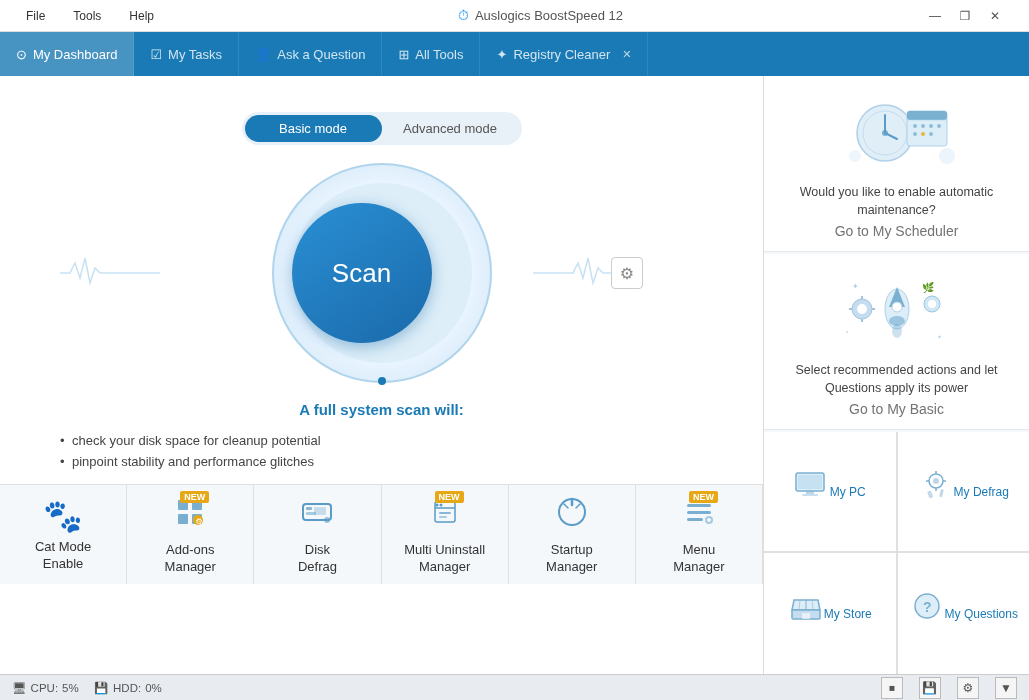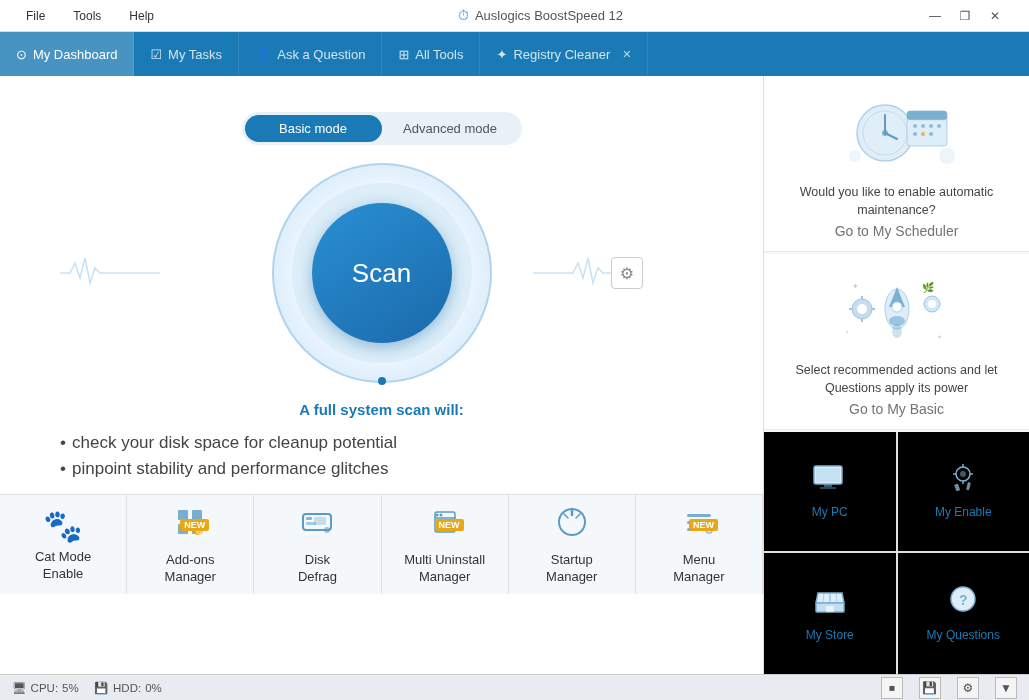--- a/index.html
+++ b/index.html
@@ -104,21 +104,20 @@
       justify-content: center;
       position: relative;
     }
     .scan-inner-bg {
       width: 180px;
       height: 180px;
       border-radius: 50%;
       background: #ddeef8;
       display: flex;
       align-items: center;
-      justify-content: center;
     }
     .scan-btn {
       width: 140px;
       height: 140px;
       border-radius: 50%;
       background: linear-gradient(145deg, #2a8fd4, #1a6aaa);
       border: none;
       color: white;
       font-size: 26px;
       font-weight: 300;
@@ -157,21 +156,21 @@
       font-weight: 600;
       color: #1a7ab5;
       margin-bottom: 12px;
     }
     .scan-info-columns {
       display: flex;
       gap: 40px;
     }
     .scan-info-col { flex: 1; }
     .scan-info-item {
-      font-size: 17px;
+      font-size: 13px;
       color: #444;
       padding: 3px 0;
       padding-left: 12px;
       position: relative;
     }
     .scan-info-item::before {
       content: '•';
       position: absolute;
       left: 0;
       color: #444;
@@ -193,21 +192,21 @@
       justify-content: center;
       padding: 8px 4px;
       cursor: pointer;
       border-right: 1px solid #e0e0e0;
       position: relative;
     }
     .tool-icon { font-size: 32px; color: #5a9bc7; margin-bottom: 4px; }
     .tool-label { font-size: 13px; color: #333; text-align: center; line-height: 1.3; }
     .tool-new-badge {
       position: absolute;
-      top: 24px;
+      top: 6px;
       left: 50%;
       transform: translateX(-10px);
       background: #e6a817;
       color: white;
       font-size: 9px;
       font-weight: bold;
       padding: 1px 4px;
       border-radius: 2px;
     }
 
@@ -251,23 +250,23 @@
 
     
     .panel-grid {
       display: grid;
       grid-template-columns: 1fr 1fr;
       gap: 2px;
       background: #e0e0e0;
       flex: 1;
     }
     .panel-grid-item {
-      background: #000000;
-      display: flex;
-      flex-direction: column;
+      background: #ffffff;
+      display: flex;
+      flex-direction: row;
       align-items: center;
       justify-content: center;
       padding: 12px 8px;
       cursor: pointer;
     }
     .panel-grid-icon { font-size: 28px; color: #5a9bc7; margin-bottom: 6px; }
     .panel-grid-label { font-size: 12px; color: #1a7ab5; cursor: pointer; }
 
     
     .statusbar {
@@ -551,21 +550,21 @@
             <line x1="18" y1="3" x2="18" y2="0" stroke="#7ab0d0" stroke-width="1.5"></line>
             <line x1="18" y1="17" x2="18" y2="20" stroke="#7ab0d0" stroke-width="1.5"></line>
             <line x1="11" y1="10" x2="8" y2="10" stroke="#7ab0d0" stroke-width="1.5"></line>
             <line x1="25" y1="10" x2="28" y2="10" stroke="#7ab0d0" stroke-width="1.5"></line>
             <circle cx="18" cy="10" r="3" fill="#7ab0d0" opacity="0.5"></circle>
 
             <rect x="10" y="20" width="4" height="7" rx="1" fill="#aac8e0" opacity="0.7" transform="rotate(-20,12,23)"></rect>
             <rect x="22" y="18" width="3" height="8" rx="1" fill="#aac8e0" opacity="0.7" transform="rotate(15,23,22)"></rect>
           </svg>
         </div>
-        <div class="panel-grid-label">My Enable</div>
+        <div class="panel-grid-label">My Defrag</div>
       </div>
       <div class="panel-grid-item">
         <div class="panel-grid-icon">
           <svg width="36" height="30" viewBox="0 0 36 30">
             <path d="M6 8 L4 18 L32 18 L30 8 Z" fill="#ddeef8" stroke="#7ab0d0" stroke-width="1.5"></path>
             <rect x="4" y="18" width="28" height="9" rx="1" fill="#c5ddef" stroke="#7ab0d0" stroke-width="1.5"></rect>
             <line x1="18" y1="8" x2="18" y2="18" stroke="#7ab0d0" stroke-width="1"></line>
             <line x1="12" y1="8" x2="11" y2="18" stroke="#7ab0d0" stroke-width="1" opacity="0.5"></line>
             <line x1="24" y1="8" x2="25" y2="18" stroke="#7ab0d0" stroke-width="1" opacity="0.5"></line>
             <rect x="14" y="21" width="8" height="6" rx="1" fill="white" opacity="0.6"></rect>

